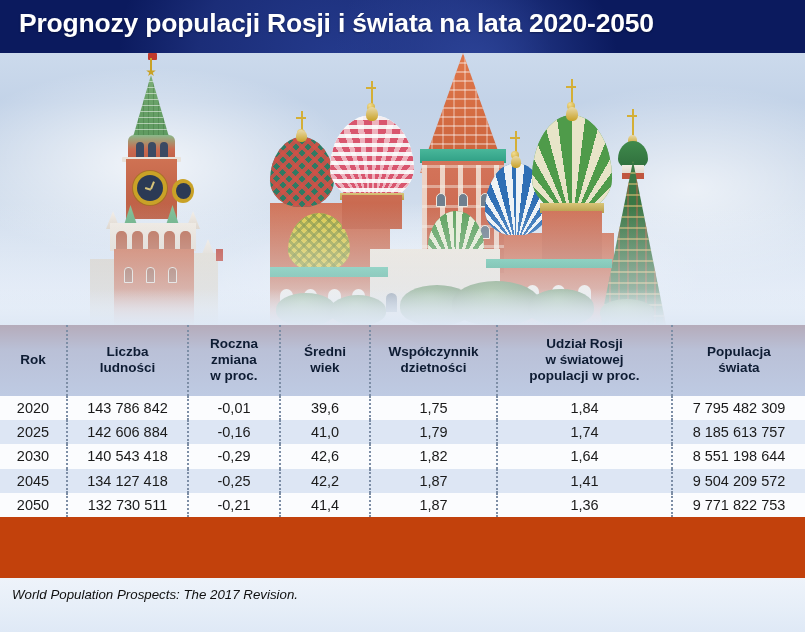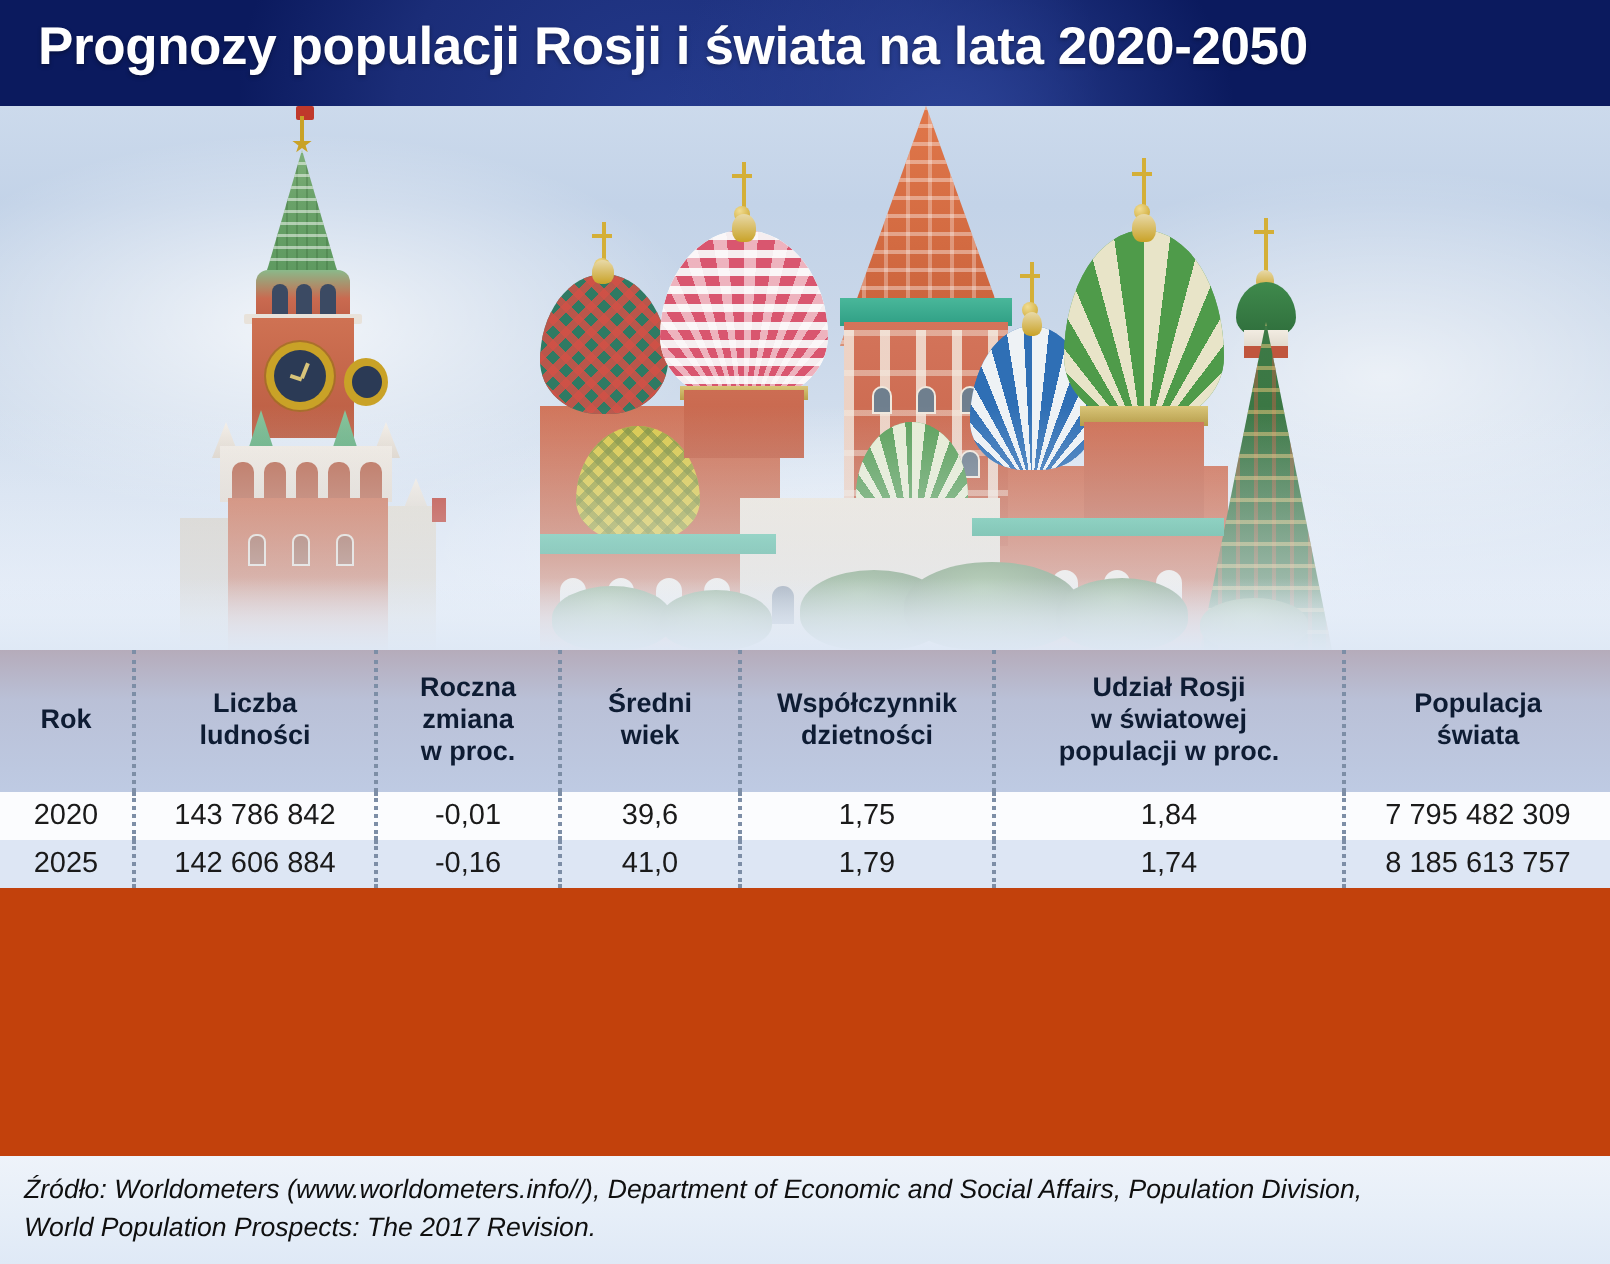--- a/index.html
+++ b/index.html
@@ -681,24 +681,50 @@
         </tr>
         <tr>
           <td>2025</td>
           <td>142 606 884</td>
           <td>-0,16</td>
           <td>41,0</td>
           <td>1,79</td>
           <td>1,74</td>
           <td>8 185 613 757</td>
         </tr>
+        <tr>
+          <td>2030</td>
+          <td>140 543 418</td>
+          <td>-0,29</td>
+          <td>42,6</td>
+          <td>1,82</td>
+          <td>1,64</td>
+          <td>8 551 198 644</td>
+        </tr>
+        <tr>
+          <td>2045</td>
+          <td>134 127 418</td>
+          <td>-0,25</td>
+          <td>42,2</td>
+          <td>1,87</td>
+          <td>1,41</td>
+          <td>9 504 209 572</td>
+        </tr>
+        <tr>
+          <td>2050</td>
+          <td>132 730 511</td>
+          <td>-0,21</td>
+          <td>41,4</td>
+          <td>1,87</td>
+          <td>1,36</td>
+          <td>9 771 822 753</td>
+        </tr>
       </tbody>
     </table>
   </div>
 
   <div class="footer">
     <div class="footer-text">
-      <div>Źródło: Worldometers (www.worldometers.info//), Department of Economic and Social Affairs, Population Division,</div>
       <div>World Population Prospects: The 2017 Revision.</div>
     </div>
   </div>
 
 </div>
 
 </body></html>

